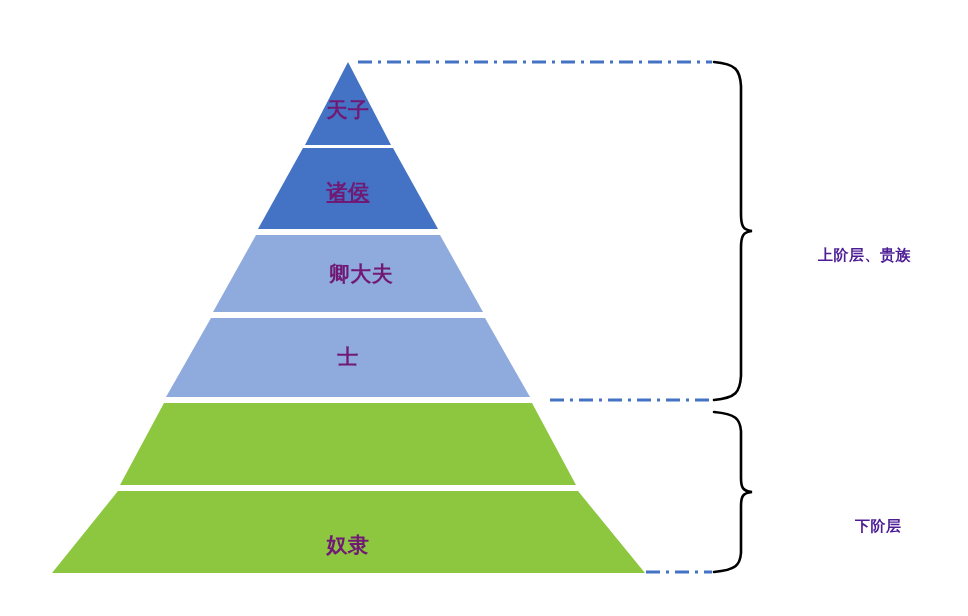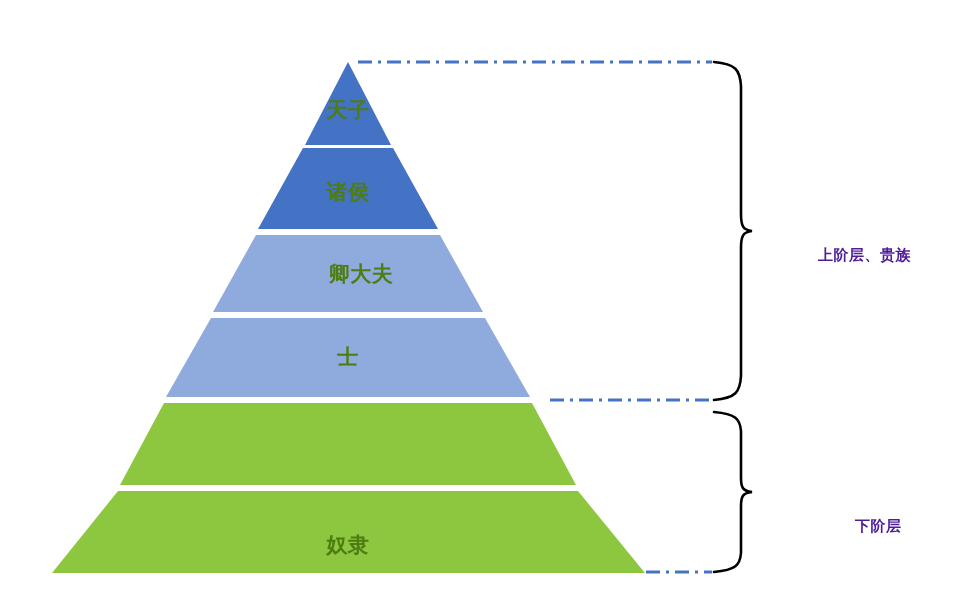--- a/index.html
+++ b/index.html
@@ -21,21 +21,21 @@
     height: 616px;
   }
   #pyramid-svg {
     position: absolute;
     left: 0; top: 0;
     width: 968px;
     height: 616px;
   }
   .tier-label {
     position: absolute;
-    color: #4d7c0f;
+    color: #701a75;
     font-weight: bold;
     font-size: 21px;
     letter-spacing: 0.5px;
     white-space: nowrap;
     transform: translate(-50%, -50%);
     text-align: center;
     pointer-events: none;
   }
   .group-label {
     position: absolute;
@@ -78,21 +78,21 @@
              L 741,376 C 740,392 736,398 714,400" fill="none" stroke="#000000" stroke-width="2.6" stroke-linecap="round"></path>
 
     <path d="M 714,412 C 736,414 740,419 741,431
              L 741,478 C 741,488 743,491 752,492
              C 743,493 741,496 741,506
              L 741,553 C 740,565 736,570 714,572" fill="none" stroke="#000000" stroke-width="2.6" stroke-linecap="round"></path>
   </svg>
 
   <div class="tier-label" style="left:348px; top:110px;">天子</div>
 
-  <div class="tier-label" style="left:348px; top:192px;">诸侯</div>
+  <div class="tier-label" style="left:348px; top:192px;text-decoration:underline;">诸侯</div>
 
   <div class="tier-label" style="left:361px; top:274px;">卿大夫</div>
 
   <div class="tier-label" style="left:348px; top:357px;">士</div>
 
 
   <div class="tier-label" style="left:348px; top:533px;margin-top:12px;">奴隶</div>
 
   <div class="group-label" style="left:818px; top:255px;">上阶层、贵族</div>
 

